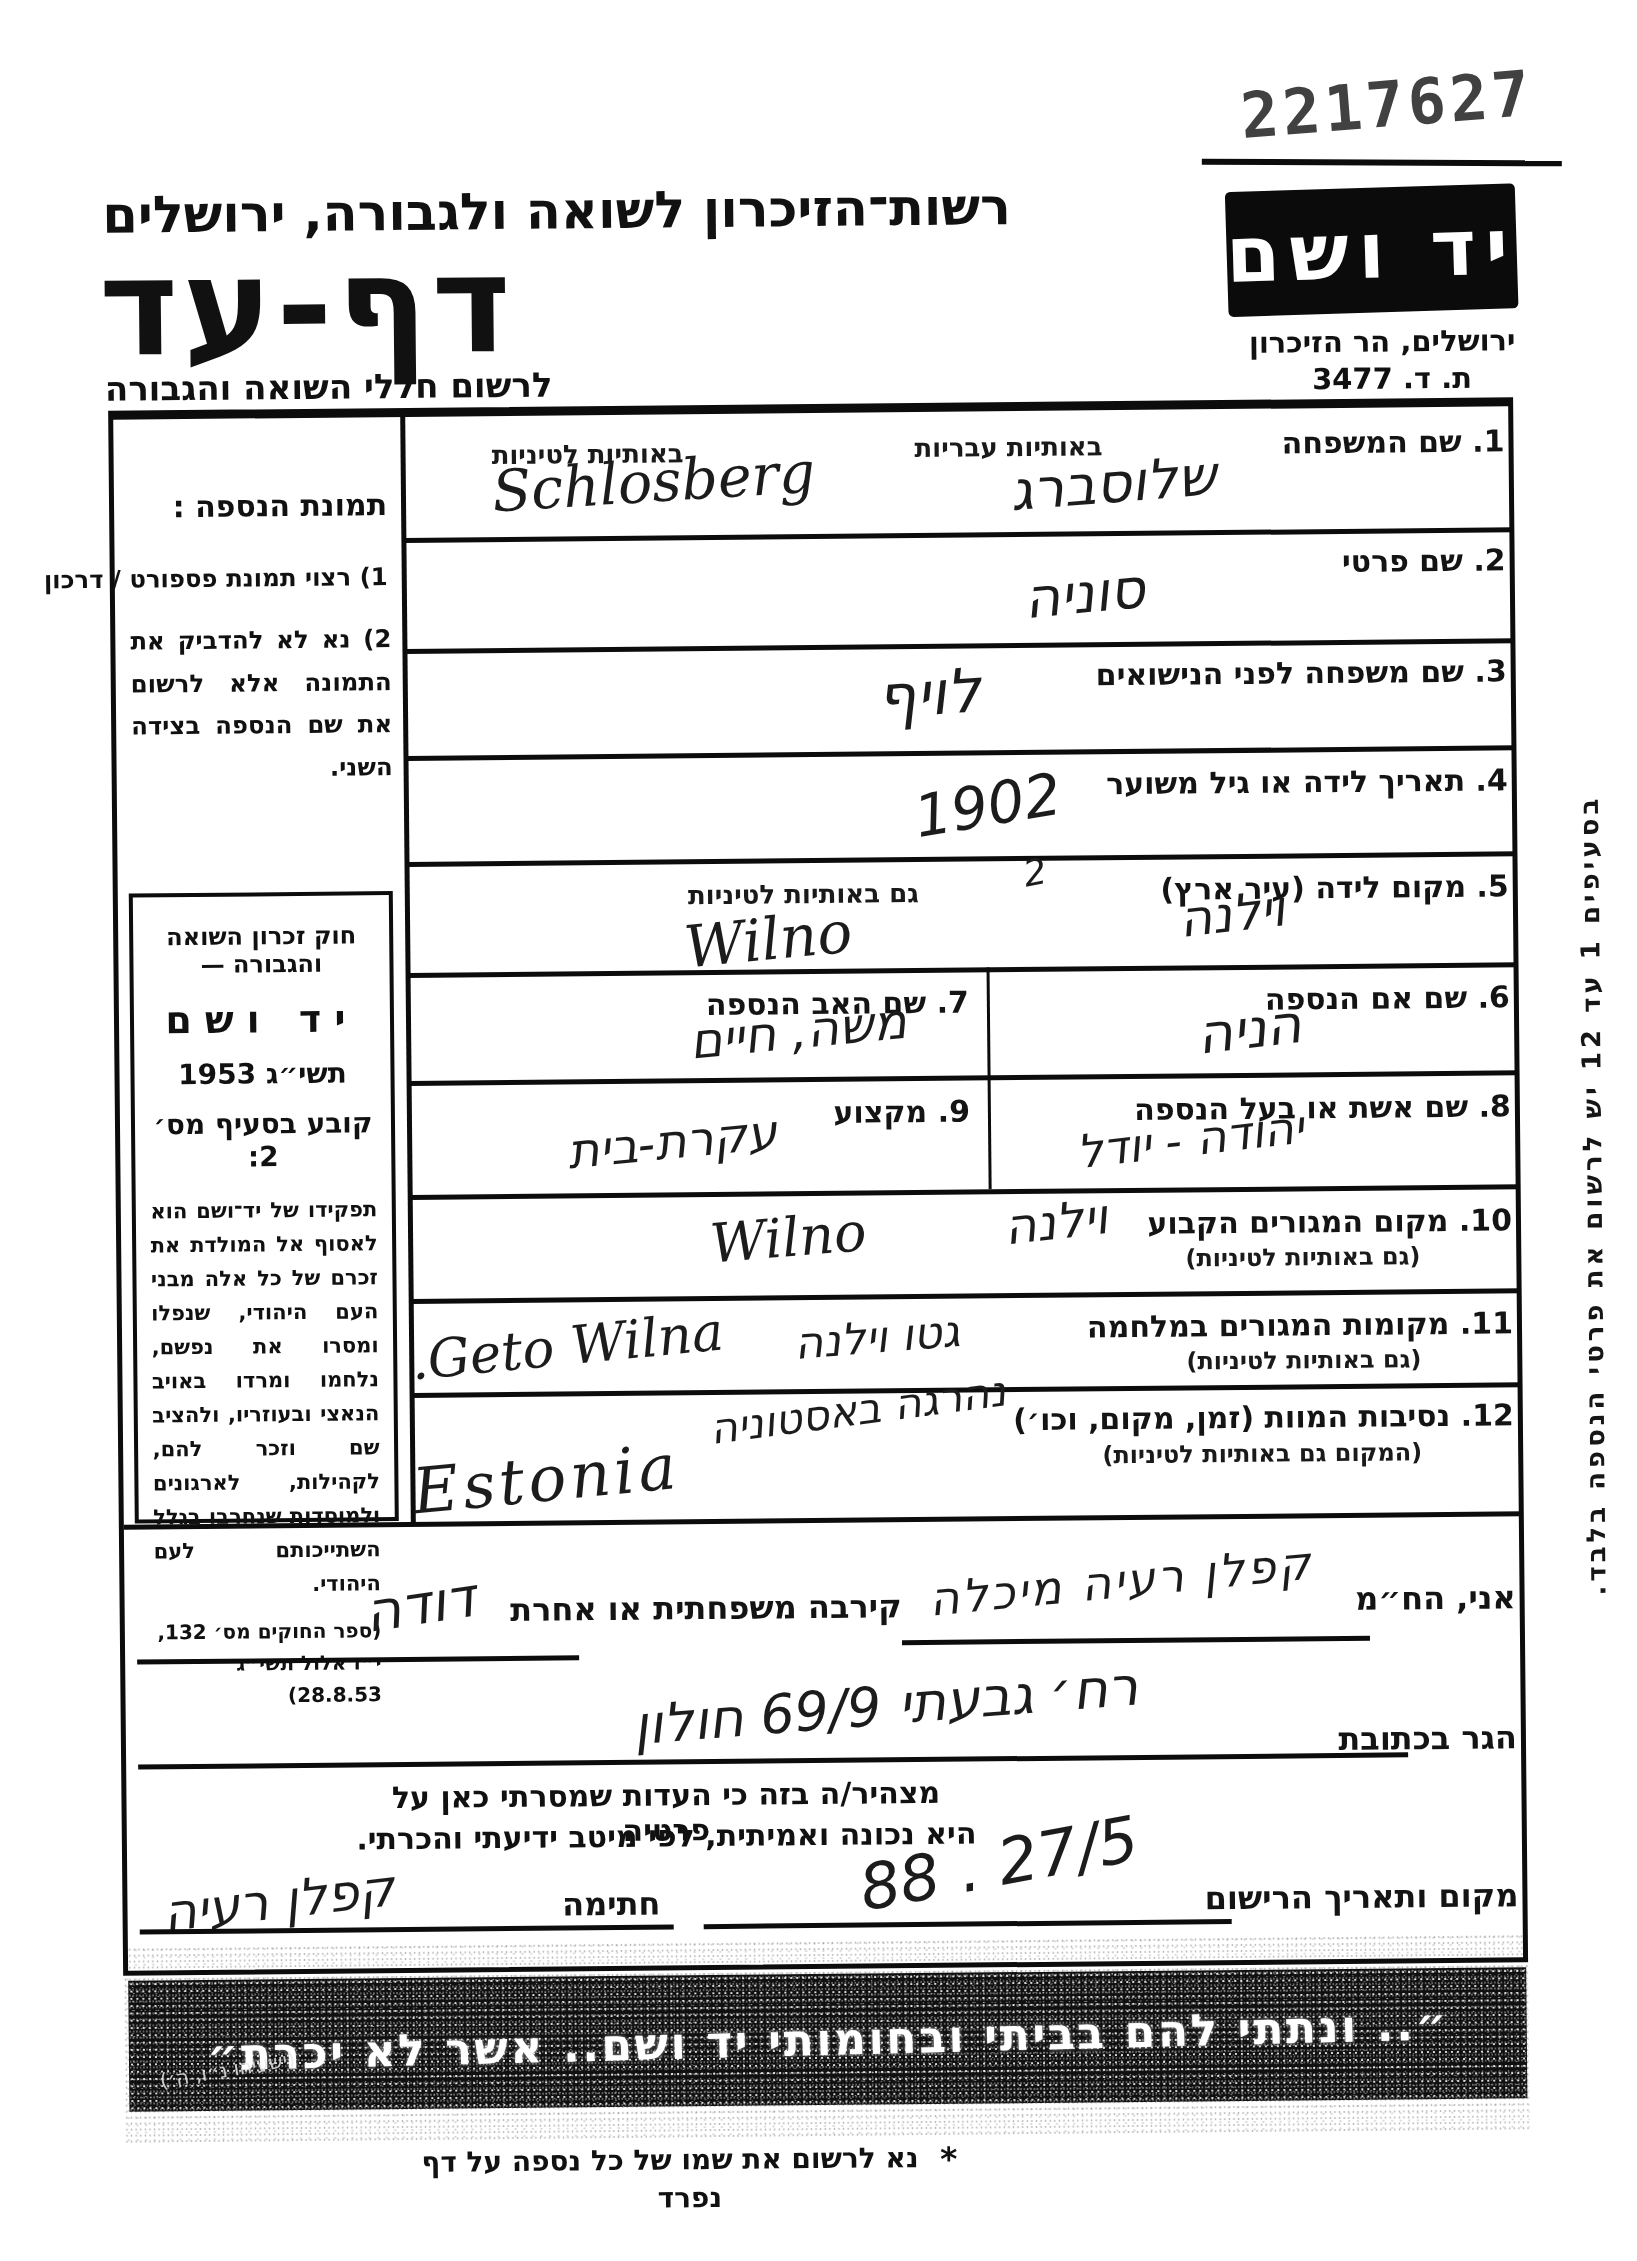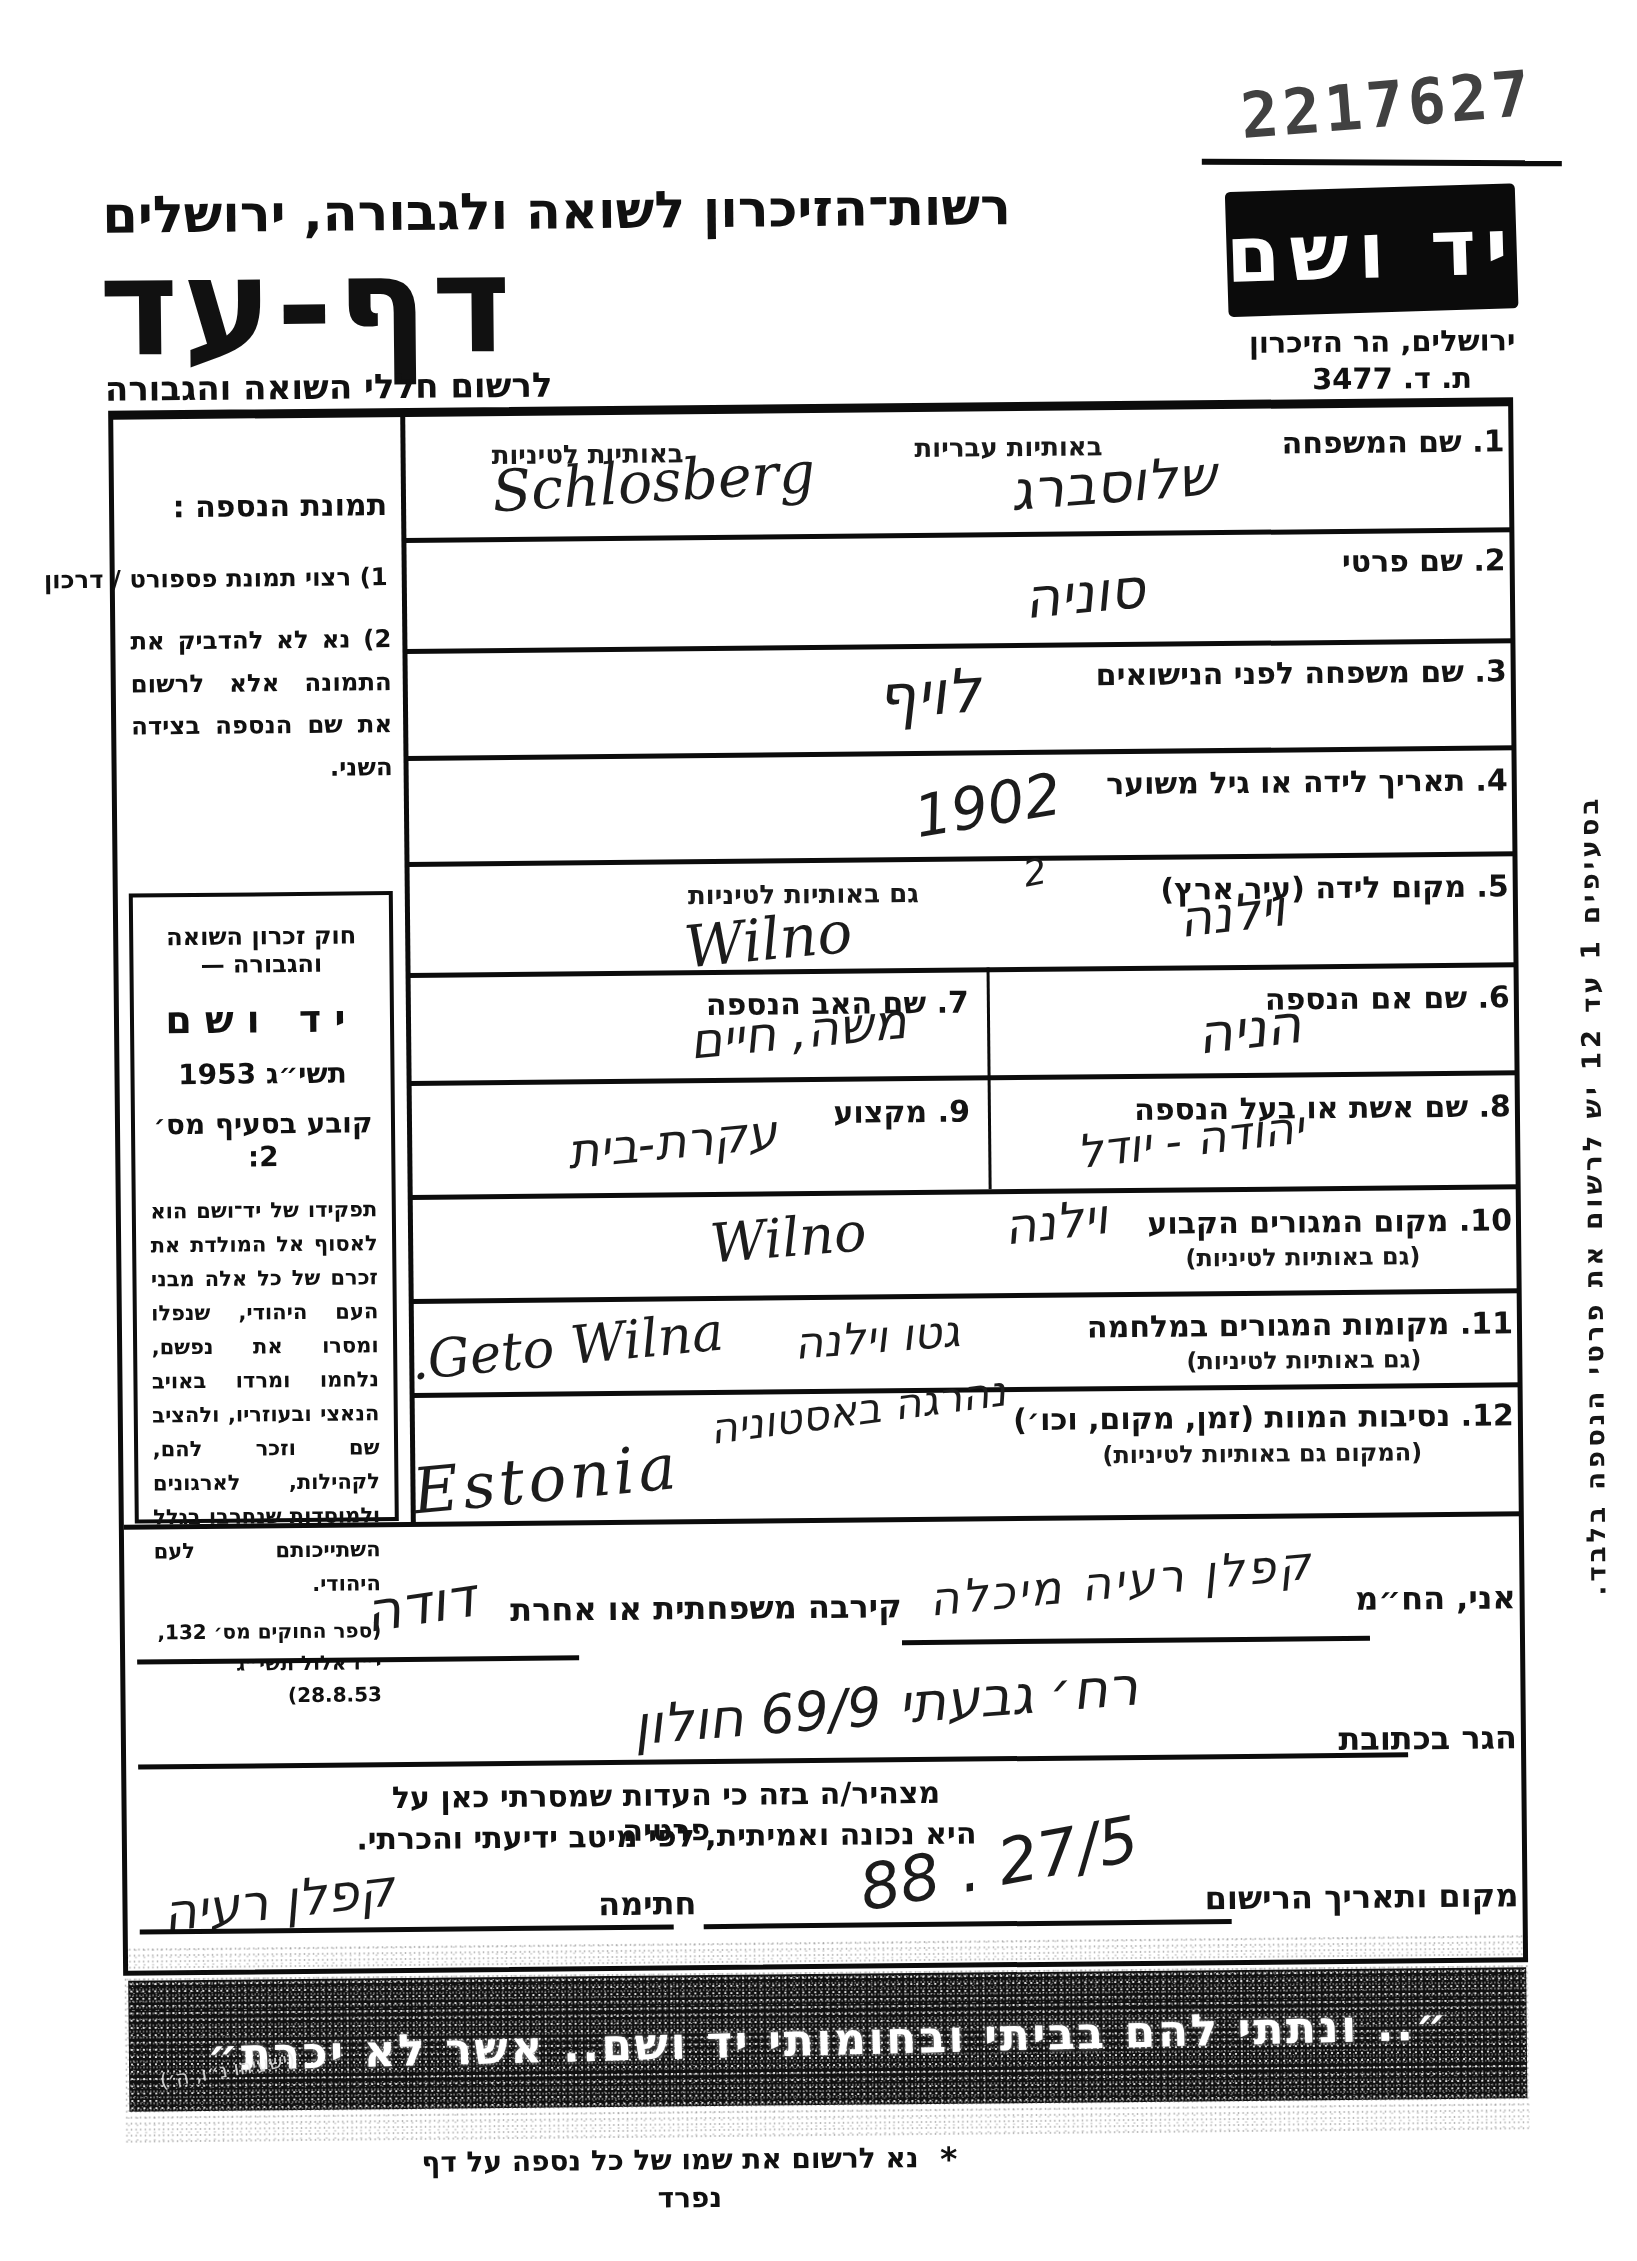--- a/index.html
+++ b/index.html
@@ -167,21 +167,21 @@
     <div class="abs lbl" style="right:126px;top:1725px;font-size:32px;">הגר בכתובת</div>
     <div class="abs hw" style="left:627px;top:1675px;font-size:54px;transform:rotate(-4deg);">רח׳ גבעתי 69/9 חולון</div>
     <div class="abs uline" style="left:132px;top:1758px;width:1270px;"></div>
 
     <div class="abs b center" style="left:343px;top:1776px;width:633px;font-size:30px;">מצהיר/ה בזה כי העדות שמסרתי כאן על פרטיה</div>
     <div class="abs b center" style="left:343px;top:1817px;width:633px;font-size:30px;">היא נכונה ואמיתית, לפי מיטב ידיעתי והכרתי.</div>
 
     <div class="abs lbl" style="right:126px;top:1883px;font-size:32px;">מקום ותאריך הרישום</div>
     <div class="abs hw" style="left:851px;top:1829px;font-size:63px;transform:rotate(-10deg);">27/5 . 88</div>
     <div class="abs uline" style="left:696px;top:1923px;width:528px;"></div>
-    <div class="abs lbl" style="right:948px;top:1883px;font-size:32px;">חתימה</div>
+    <div class="abs lbl" style="right:984px;top:1883px;font-size:32px;">חתימה</div>
     <div class="abs hw" style="left:155px;top:1866px;font-size:51px;transform:rotate(-6deg);">קפלן רעיה</div>
     <div class="abs uline" style="left:132px;top:1923px;width:534px;"></div>
 
     <div class="abs banner-halo" style="left:115px;top:1940px;width:1405px;height:198px;"></div>
     <div class="abs banner" style="left:120px;top:1974px;width:1398px;height:131px;">
       <span class="quote">״.. ונתתי להם בביתי ובחומותי יד ושם.. אשר לא יכרת״</span>
       <span class="abs" style="left:30px;top:78px;color:#e8e8e8;font-size:20px;transform:rotate(-9deg);opacity:.85;white-space:nowrap;">(ישעיהו נ״ו, ה׳)</span>
     </div>
 
     <div class="abs b center" style="left:409px;top:2141px;width:541px;font-size:28px;direction:rtl;">

